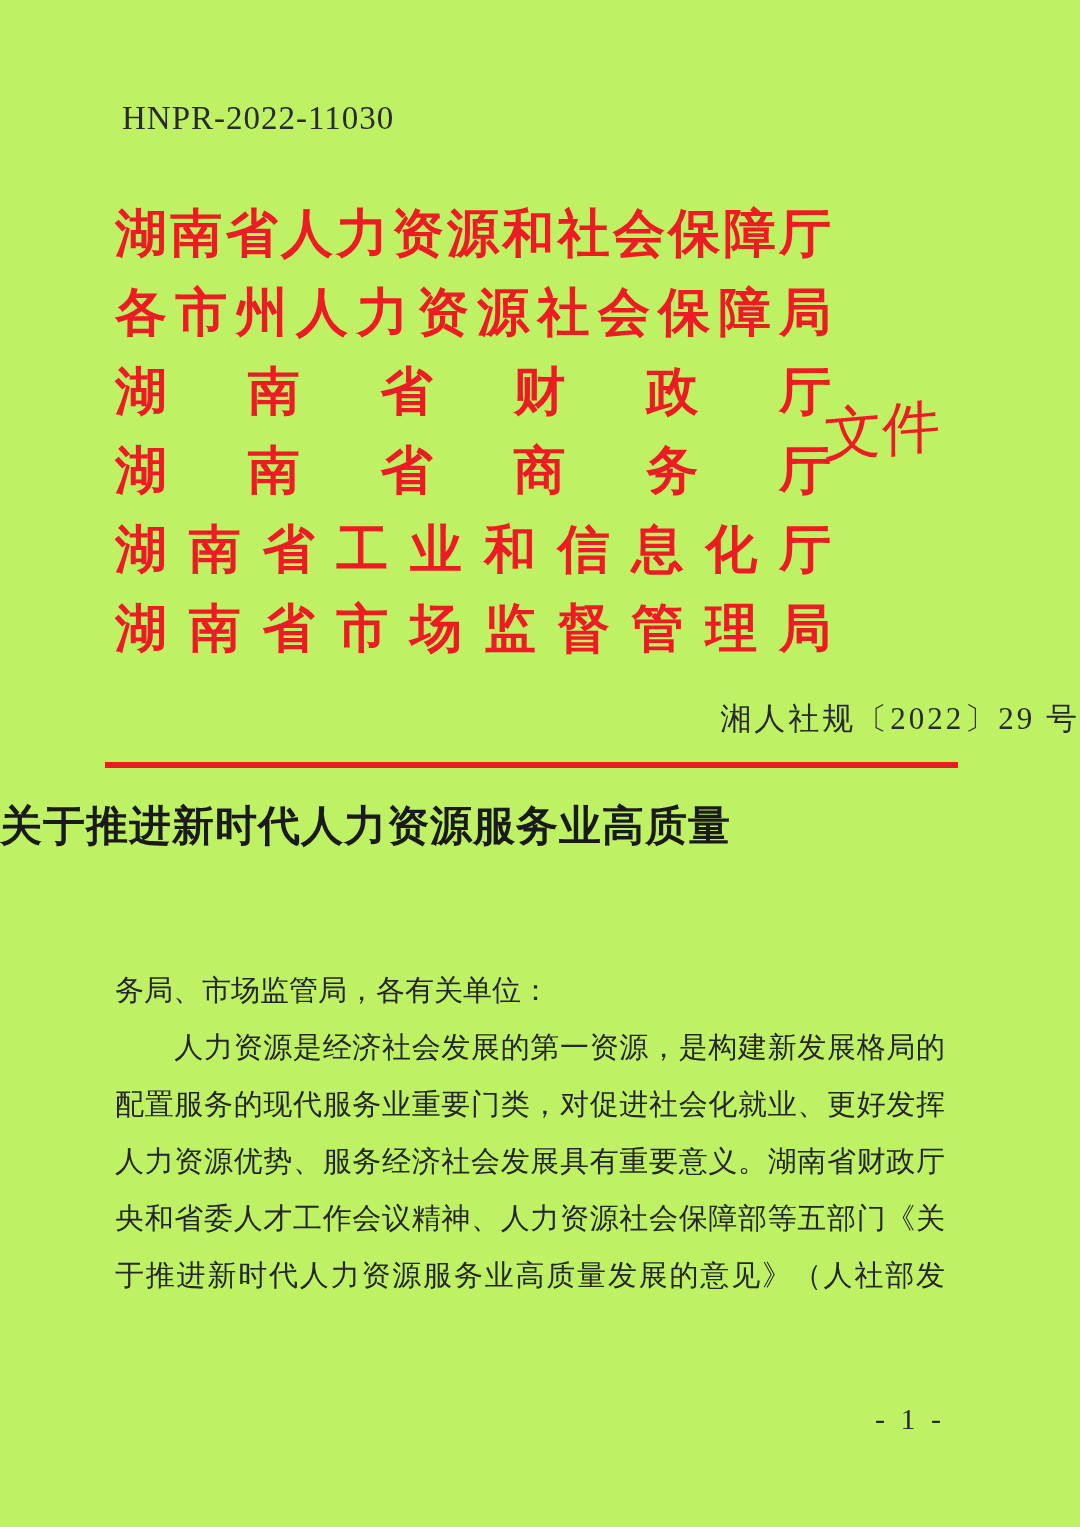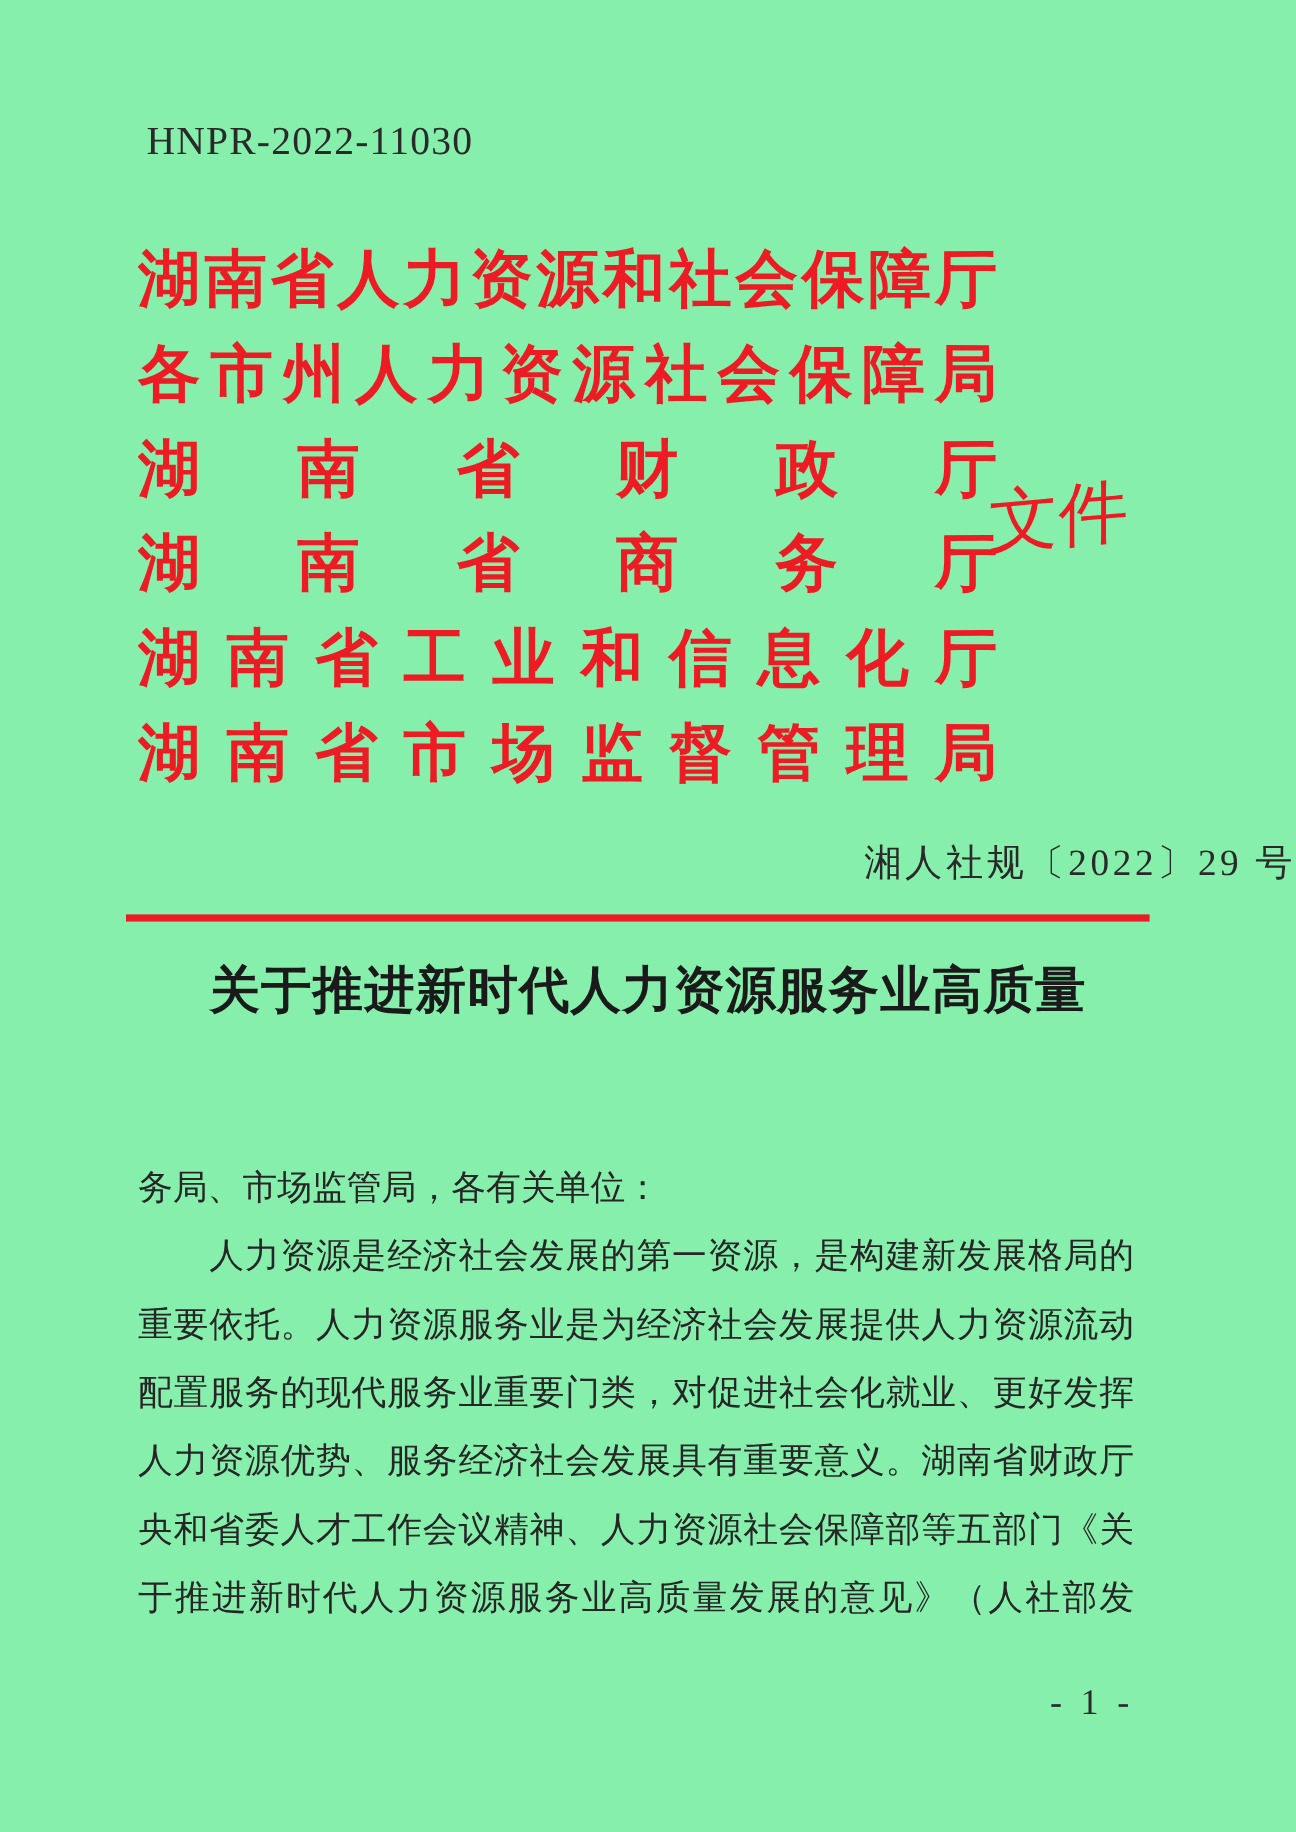--- a/index.html
+++ b/index.html
@@ -5,21 +5,21 @@
   :root { --red: #ed1c24; --ink: #262626; }
   * { margin: 0; padding: 0; box-sizing: border-box; }
   html, body { background: #ffffff; }
   body {
     width: 1080px; height: 1527px;
     font-family: "Liberation Serif", "DejaVu Serif", serif;
     position: relative; overflow: hidden;
   }
   .page {
     position: absolute; left: 0; top: 0;
-    width: 1080px; height: 1527px; background: #86efac;
+    width: 1080px; height: 1527px; background: #bef264;
   }
   .doc-code {
     position: absolute; left: 122px; top: 100px;
     font-size: 33px; color: #2a2a2a; letter-spacing: 1px;
   }
   .agencies {
     position: absolute; left: 115px; top: 194px; width: 716px;
   }
   .agency-line {
     height: 79px; line-height: 79px;
@@ -36,21 +36,21 @@
   .doc-number {
     position: absolute; left: 0; top: 698px; width: 1080px;
     text-align: right; font-size: 31px; color: #2a2a2a; letter-spacing: 3px;
   }
   .red-rule {
     position: absolute; left: 105px; top: 762px;
     width: 853px; height: 6px; background: var(--red);
   }
   .doc-title {
     position: absolute; left: 0; top: 796px; width: 1080px;
-    text-align: center; font-weight: bold; color: #1a1a1a;
+    font-weight: bold; color: #1a1a1a;
     font-size: 42px; line-height: 60px; letter-spacing: 1px;
   }
   .body-text {
     position: absolute; left: 115px; top: 962px; width: 830px;
     font-size: 29px; color: var(--ink);
   }
   .body-line {
     height: 57px; line-height: 57px;
     overflow: hidden; white-space: nowrap;
   }
@@ -84,21 +84,20 @@
 
   <div class="red-rule"></div>
 
   <div class="doc-title">
     <div>关于推进新时代人力资源服务业高质量</div>
   </div>
 
   <div class="body-text">
     <div class="body-line">务局、市场监管局，各有关单位：</div>
     <div class="body-line spread">　　人力资源是经济社会发展的第一资源，是构建新发展格局的</div>
-    <div class="body-line spread">重要依托。人力资源服务业是为经济社会发展提供人力资源流动</div>
     <div class="body-line spread">配置服务的现代服务业重要门类，对促进社会化就业、更好发挥</div>
     <div class="body-line spread">人力资源优势、服务经济社会发展具有重要意义。湖南省财政厅</div>
     <div class="body-line spread">央和省委人才工作会议精神、人力资源社会保障部等五部门《关</div>
     <div class="body-line spread">于推进新时代人力资源服务业高质量发展的意见》（人社部发</div>
   </div>
 
   <div class="page-number">- 1 -</div>
 
 </div>
 

